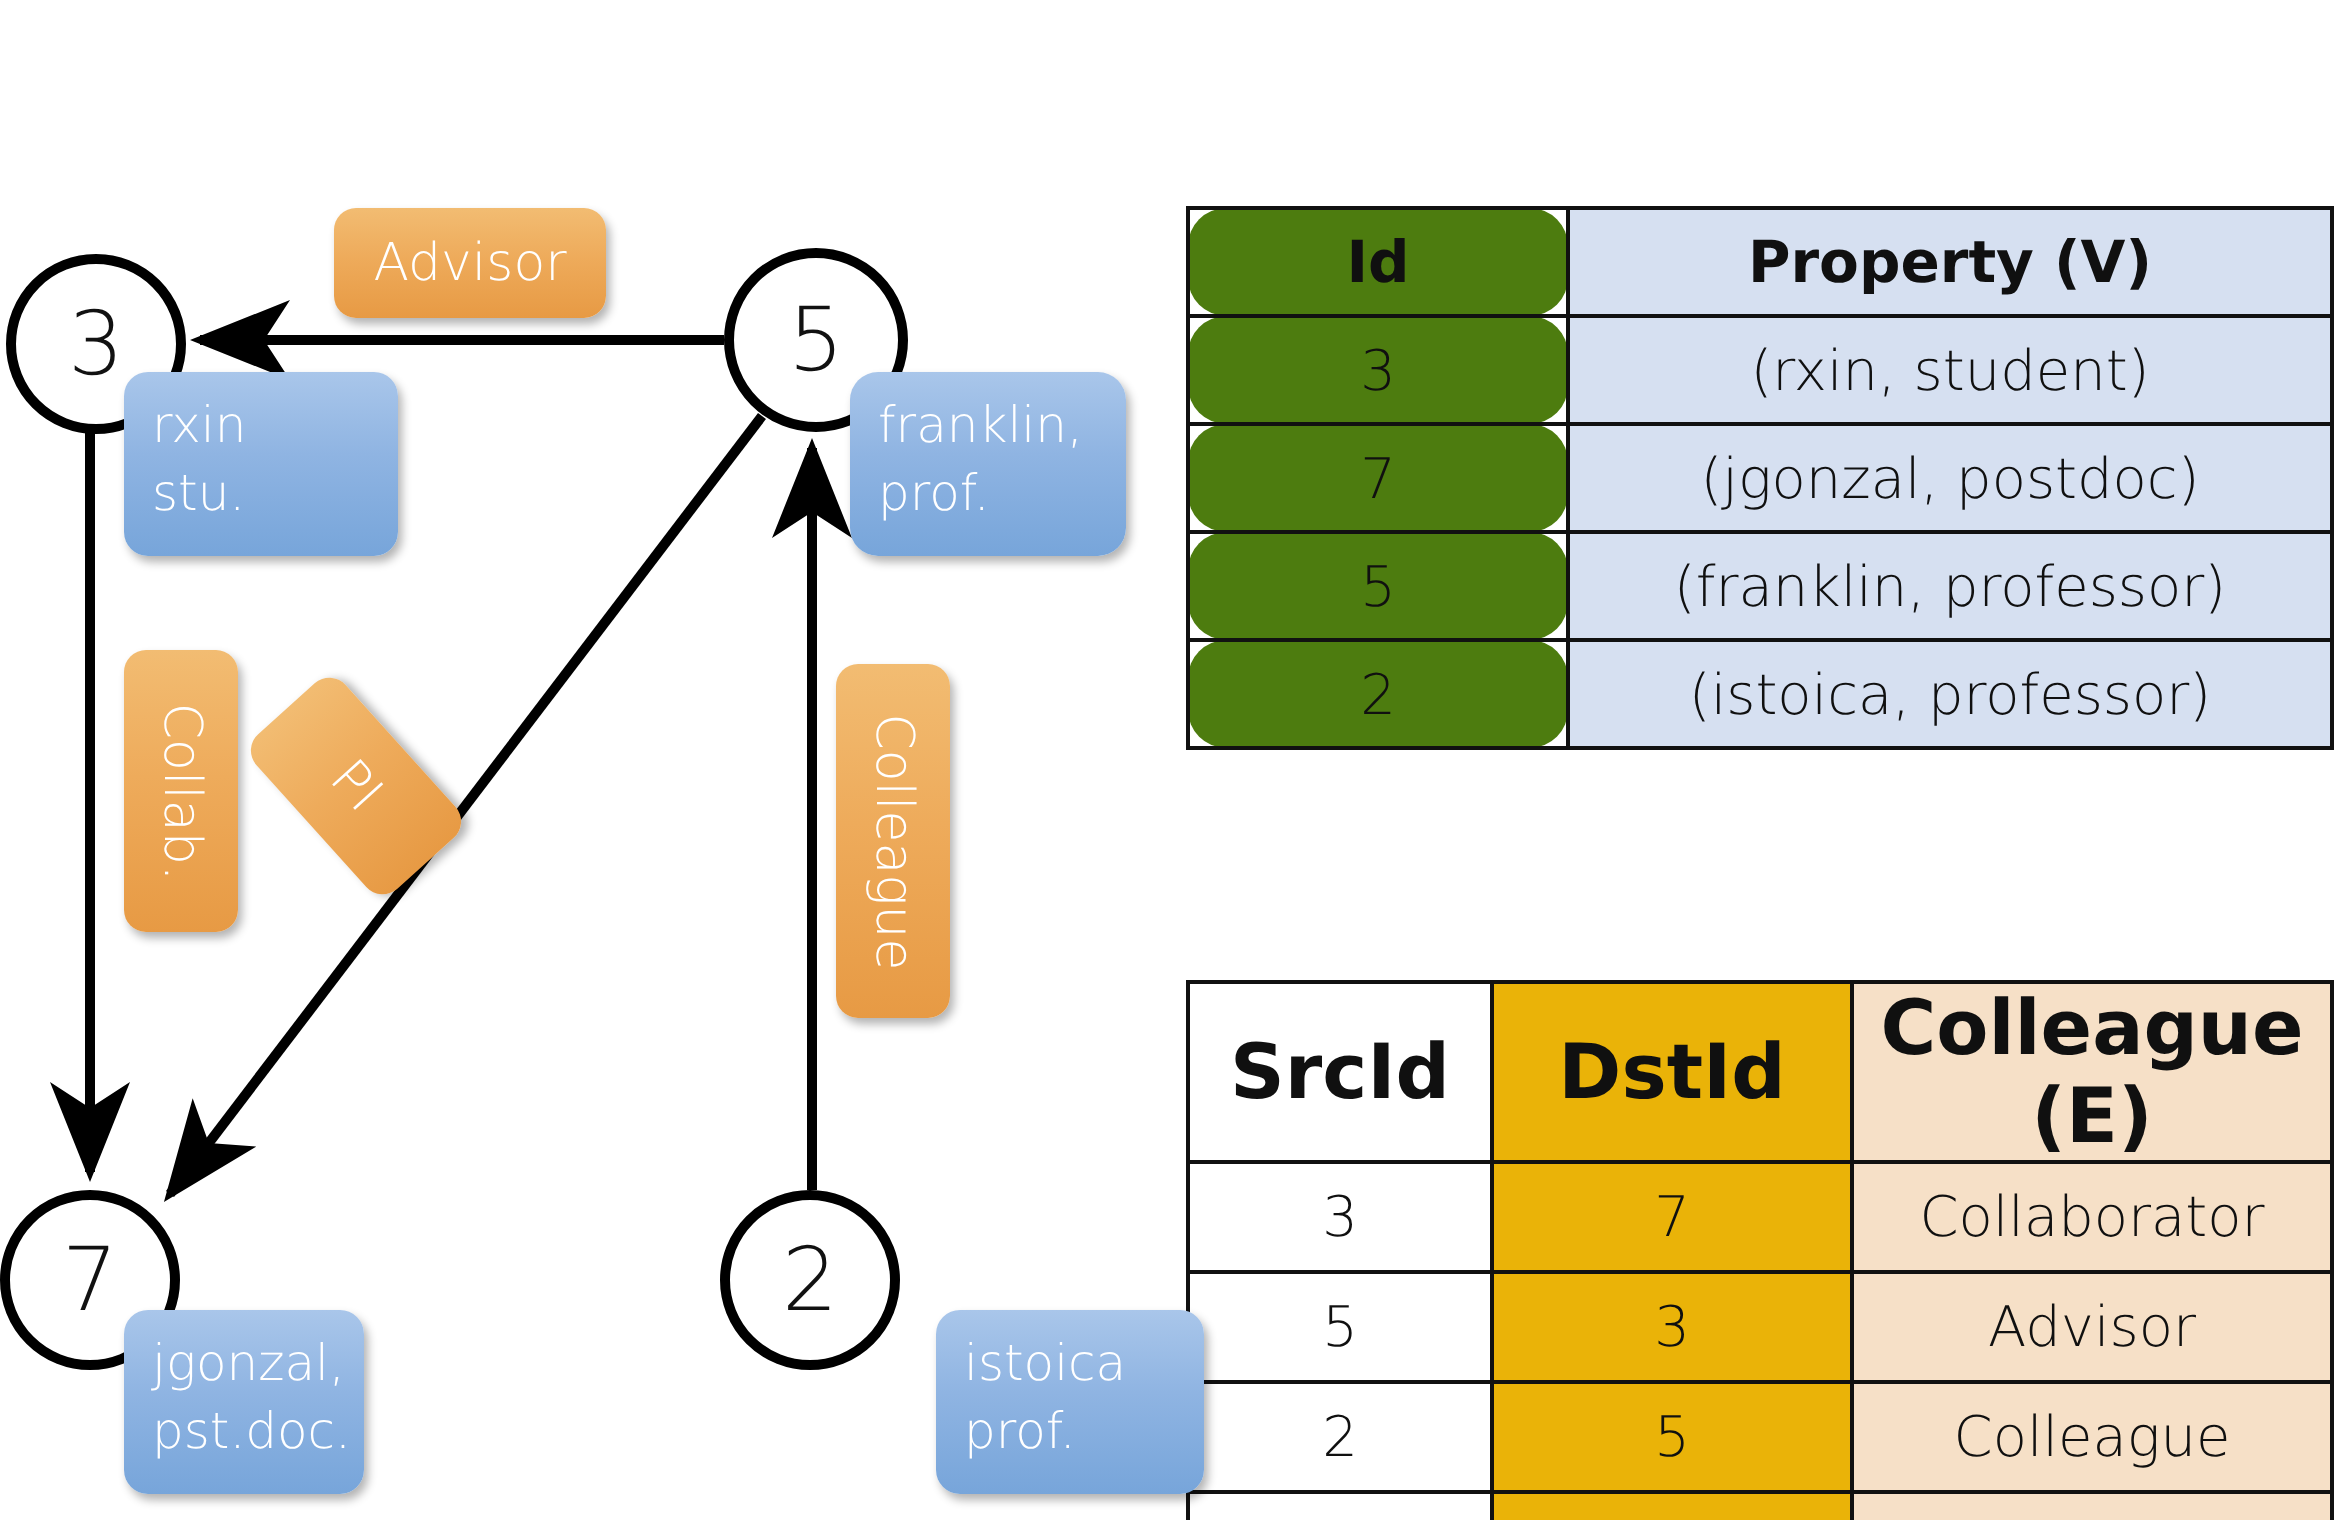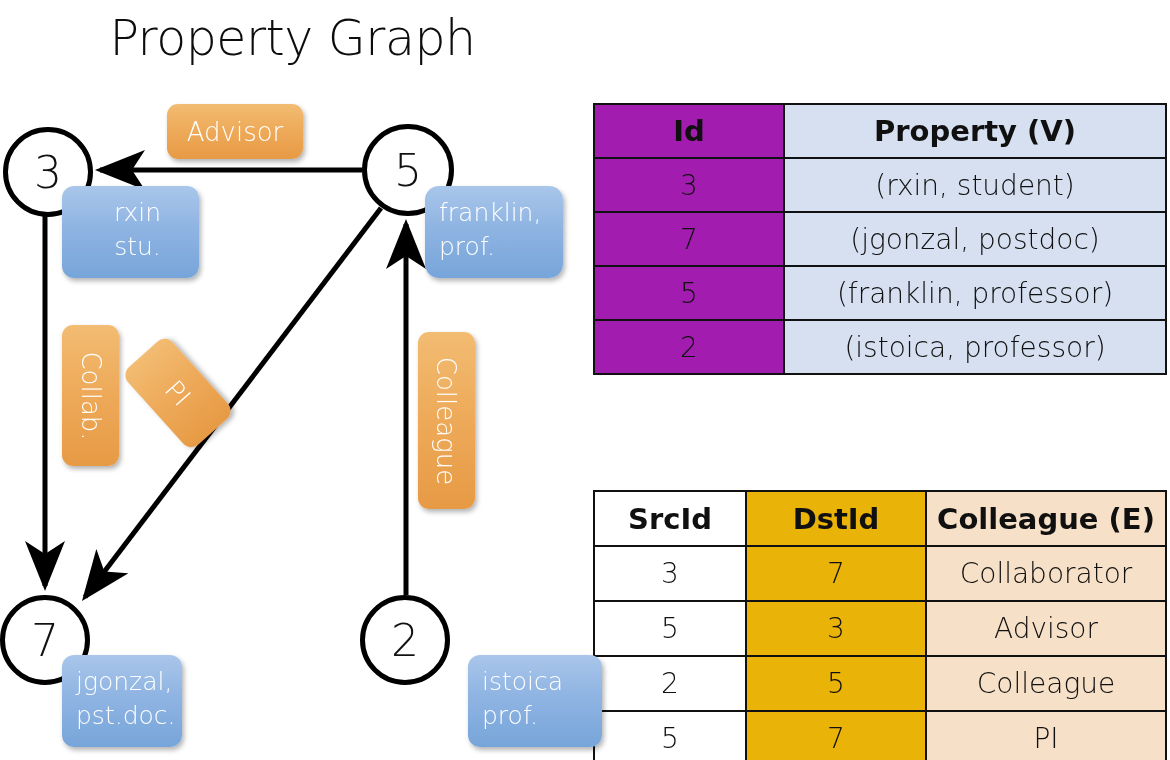--- a/index.html
+++ b/index.html
@@ -122,38 +122,37 @@
     text-align: center;
     padding: 0;
     font-weight: 300;
     color: #101010;
   }
   .data-table th {
     font-weight: 700;
   }
   #vertex-table { left: 593px; top: 103px; width: 574px; }
   #vertex-table th, #vertex-table td { height: 52px; font-size: 28px; }
-  #vertex-table .col-id { width: 188px; background: #a21caf; }
+  #vertex-table .col-id { width: 188px; background: #4d7c0f; border-radius: 19px; }
   #vertex-table .col-prop { background: #d6e0f1; }
   #vertex-table thead th { font-size: 29px; }
 
   #edge-table { left: 593px; top: 490px; width: 574px; }
   #edge-table th, #edge-table td { height: 53px; font-size: 28px; }
   #edge-table .col-src { width: 150px; background: #ffffff; }
   #edge-table .col-dst { width: 178px; background: #eab308; }
   #edge-table .col-prop { background: #f6e0c7; }
-  #edge-table thead th { font-size: 29px; }
+  #edge-table thead th { font-size: 38px; }
   #edge-table tbody .col-prop { font-weight: 300; }
 </style>
 </head>
 <body>
 
 <div class="stage">
 
-  <div class="title" id="title-property-graph">Property Graph</div>
 
 
 
   <svg id="graph-edges" viewBox="0 0 585 760">
     <defs>
       <marker id="arrowhead" markerWidth="10" markerHeight="8" refX="9" refY="4" orient="auto" markerUnits="strokeWidth">
         <path d="M0,0 L10,4 L0,8 L2.6,4 z" fill="#000"></path>
       </marker>
     </defs>
 
@@ -172,21 +171,21 @@
   <div class="node" id="node-5" style="left:362px; top:124px; width:92px; height:92px;">
     <span>5</span>
   </div>
   <div class="node" id="node-7" style="left:0px; top:595px; width:90px; height:90px;">
     <span>7</span>
   </div>
   <div class="node" id="node-2" style="left:360px; top:595px; width:90px; height:90px;">
     <span>2</span>
   </div>
 
-  <div class="prop-box" id="prop-rxin" style="left:62px; top:186px; width:137px; height:92px;text-align:center;">rxin
+  <div class="prop-box" id="prop-rxin" style="left:62px; top:186px; width:137px; height:92px;">rxin
 stu.</div>
 
   <div class="prop-box" id="prop-franklin" style="left:425px; top:186px; width:138px; height:92px;border-radius:14px;">franklin,
 prof.</div>
 
   <div class="prop-box" id="prop-jgonzal" style="left:62px; top:655px; width:120px; height:92px;">jgonzal,
 pst.doc.</div>
 
   <div class="prop-box" id="prop-istoica" style="left:424px; top:655px; width:134px; height:92px;margin-left:44px;">istoica
 prof.</div>

